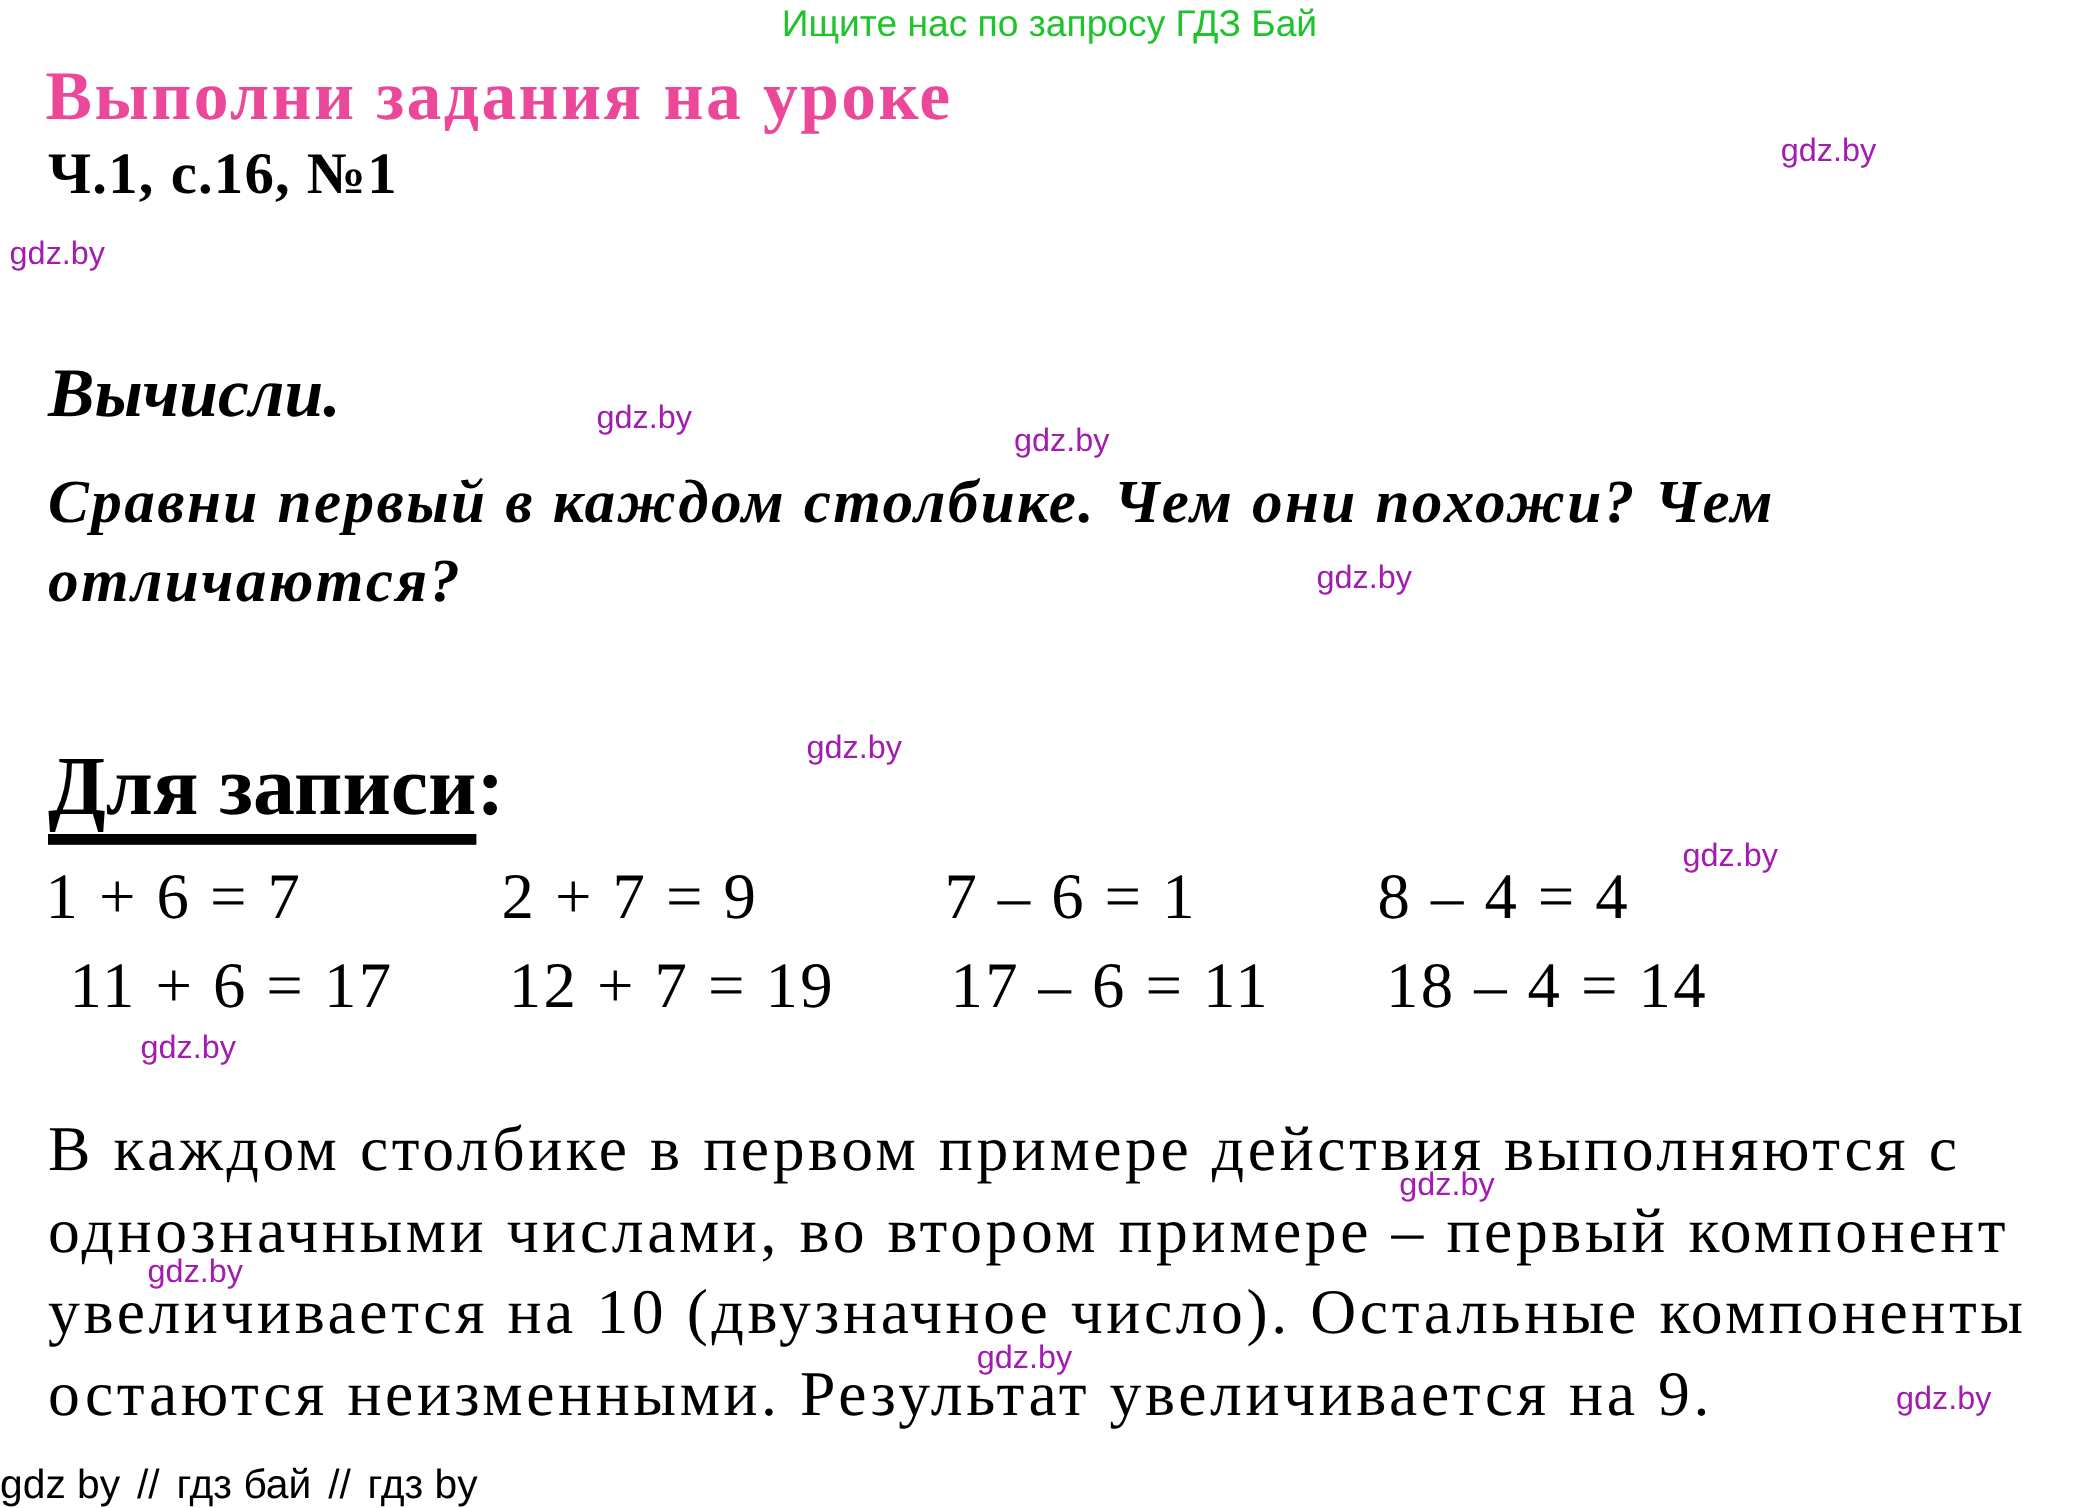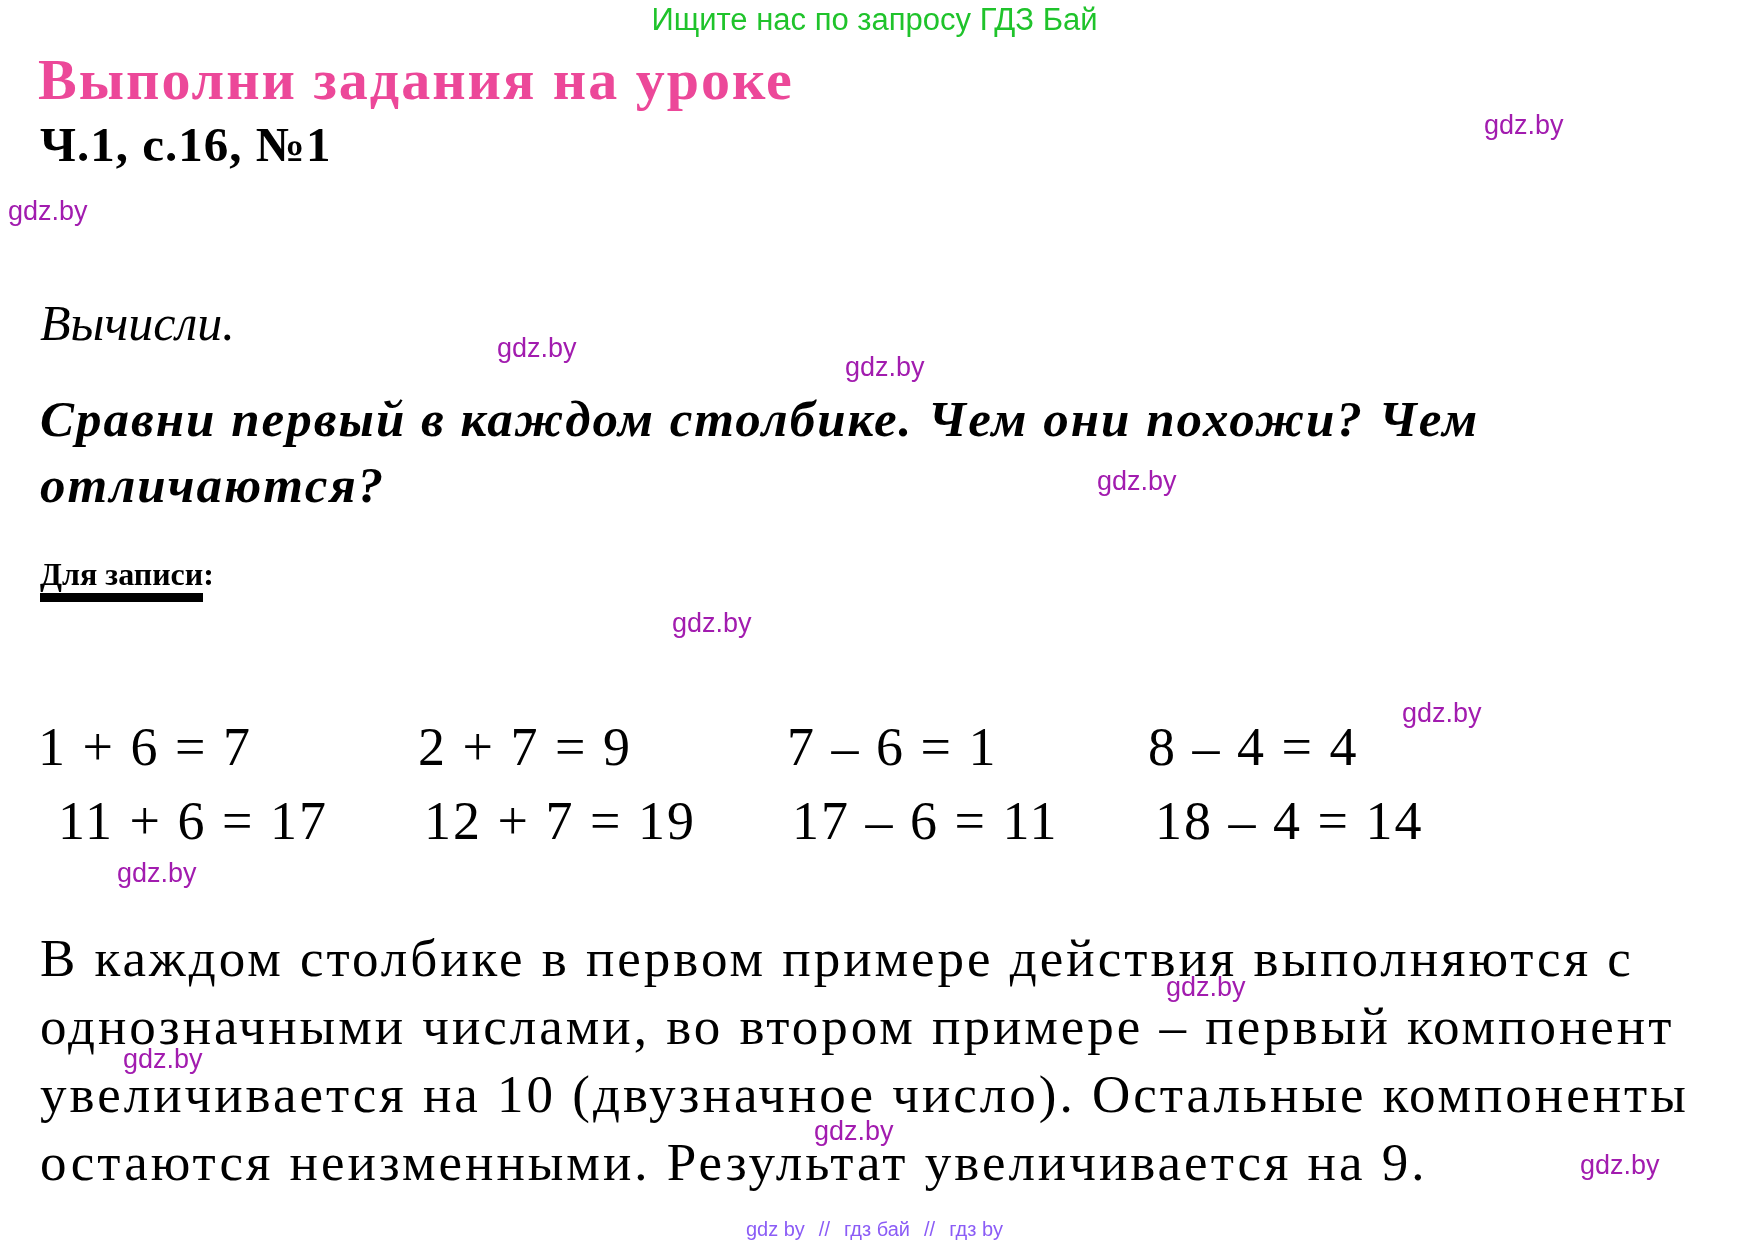--- a/index.html
+++ b/index.html
@@ -34,38 +34,38 @@
     position: absolute;
     left: 40px; top: 116px;
     font-size: 49px;
     font-weight: bold;
     letter-spacing: 1px;
     white-space: nowrap;
   }
   .verb {
     position: absolute;
     left: 40px; top: 294px;
-    font-size: 50px;
-    font-weight: normal;
+    font-size: 58px;
+    font-weight: bold;
     font-style: italic;
     white-space: nowrap;
   }
   .compare-line {
     position: absolute;
     left: 40px;
     font-size: 51px;
     font-weight: bold;
     font-style: italic;
     letter-spacing: 2px;
     white-space: nowrap;
   }
   .record {
     position: absolute;
-    left: 40px; top: 556px;
-    font-size: 32px;
+    left: 40px; top: 616px;
+    font-size: 70px;
     font-weight: bold;
     white-space: nowrap;
   }
   .rec-underline {
     border-bottom: 9px solid #000000;
     padding-bottom: 1px;
   }
   .equation {
     position: absolute;
     font-size: 54px;
@@ -82,24 +82,24 @@
   .watermark {
     position: absolute;
     font-family: "Liberation Sans", sans-serif;
     font-size: 27px;
     color: #a21caf;
     white-space: nowrap;
   }
   .footer {
     position: absolute;
     left: 0; right: 0; top: 1218px;
-    text-align: center;
+    text-align: left;
     font-family: "Liberation Sans", sans-serif;
-    font-size: 20px;
-    color: #8b5cf6;
+    font-size: 34px;
+    color: #000000;
     white-space: nowrap;
   }
   .footer .sep { margin: 0 14px; }
 </style>
 </head>
 <body>
 
 <div class="page">
 
   <div class="notice">Ищите нас по запросу ГДЗ Бай</div>

